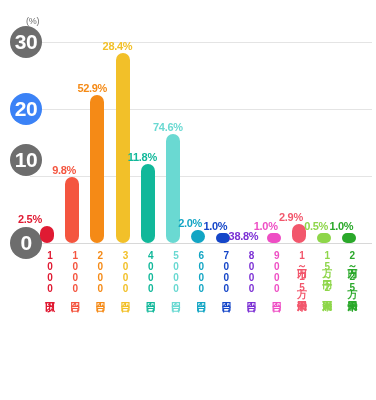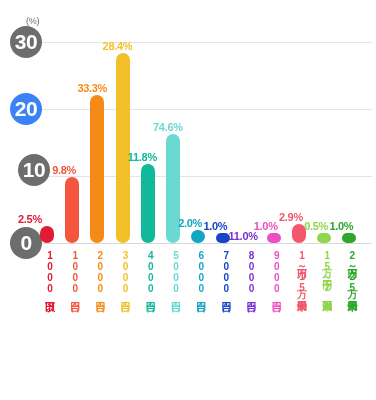--- a/index.html
+++ b/index.html
@@ -109,48 +109,48 @@
 <div id="chart-root">
 
   <div class="unit-label">(%)</div>
 
   <div class="plot" id="plot-layer">
       <div class="gridline baseline" style="top: 243px;"></div>
       <div class="gridline" style="top: 176px;"></div>
       <div class="gridline" style="top: 109px;"></div>
       <div class="gridline" style="top: 42px;"></div>
       <div class="ytick" style="top: 227px; background: rgb(109, 109, 109);">0</div>
-      <div class="ytick" style="top: 154px; background: rgb(109, 109, 109); margin-left: 8px;">10</div>
+      <div class="ytick" style="top: 144px; background: rgb(109, 109, 109);">10</div>
       <div class="ytick" style="top: 93px; background: #3b82f6;">20</div>
       <div class="ytick" style="top: 26px; background: rgb(109, 109, 109);">30</div>
       <div class="bar" style="left: 40px; top: 226.25px; height: 16.75px; background: rgb(224, 27, 51);"></div>
       <div class="value-label" style="color: rgb(224, 27, 51); width: 40px; left: 18px; top: 213.25px;">2.5%</div>
       <div class="cat-label" style="color: rgb(224, 27, 51); left: 39.5px;">1000円以下</div>
       <div class="bar" style="left: 65.2px; top: 177.34px; height: 65.66px; background: rgb(244, 85, 63);"></div>
       <div class="value-label" style="color: rgb(244, 85, 63); width: 40px; left: 52.2px; top: 164.34px;">9.8%</div>
       <div class="cat-label" style="color: rgb(244, 85, 63); left: 64.7px;">1000円台</div>
       <div class="bar" style="left: 90.4px; top: 94.93px; height: 148.07px; background: rgb(245, 138, 22);"></div>
-      <div class="value-label" style="color: rgb(245, 138, 22); width: 40px; left: 77.4px; top: 81.93px;">33.3%</div>
+      <div class="value-label" style="color: rgb(245, 138, 22); width: 40px; left: 77.4px; top: 81.93px;">52.9%</div>
       <div class="cat-label" style="color: rgb(245, 138, 22); left: 89.9px;">2000円台</div>
       <div class="bar" style="left: 115.6px; top: 52.72px; height: 190.28px; background: rgb(242, 192, 41);"></div>
       <div class="value-label" style="color: rgb(242, 192, 41); width: 40px; left: 102.6px; top: 39.72px;">28.4%</div>
       <div class="cat-label" style="color: rgb(242, 192, 41); left: 115.1px;">3000円台</div>
       <div class="bar" style="left: 140.8px; top: 163.94px; height: 79.06px; background: rgb(17, 184, 154);"></div>
       <div class="value-label" style="color: rgb(17, 184, 154); width: 40px; left: 127.8px; top: 150.94px;">11.8%</div>
       <div class="cat-label" style="color: rgb(17, 184, 154); left: 140.3px;">4000円台</div>
       <div class="bar" style="left: 166px; top: 134.46px; height: 108.54px; background: rgb(106, 217, 210);"></div>
       <div class="value-label" style="color: rgb(106, 217, 210); width: 40px; left: 153px; top: 121.46px;">74.6%</div>
       <div class="cat-label" style="color: rgb(106, 217, 210); left: 165.5px;">5000円台</div>
       <div class="bar" style="left: 191.2px; top: 229.6px; height: 13.4px; background: rgb(18, 165, 196);"></div>
       <div class="value-label" style="color: rgb(18, 165, 196); width: 40px; left: 178.2px; top: 216.6px;">2.0%</div>
       <div class="cat-label" style="color: rgb(18, 165, 196); left: 190.7px;">6000円台</div>
       <div class="bar" style="left: 216.4px; top: 233px; height: 10px; background: rgb(21, 70, 200);"></div>
       <div class="value-label" style="color: rgb(21, 70, 200); width: 40px; left: 203.4px; top: 220px;">1.0%</div>
       <div class="cat-label" style="color: rgb(21, 70, 200); left: 215.9px;">7000円台</div>
-      <div class="value-label" style="color: rgb(123, 47, 212); width: 40px; left: 228.6px; top: 230px;">11.0%</div>
+      <div class="value-label" style="color: rgb(123, 47, 212); width: 40px; left: 228.6px; top: 230px;">38.8%</div>
       <div class="cat-label" style="color: rgb(123, 47, 212); left: 241.1px;">8000円台</div>
       <div class="bar" style="left: 266.8px; top: 233px; height: 10px; background: rgb(238, 78, 196);"></div>
       <div class="value-label" style="color: rgb(238, 78, 196); width: 40px; left: 253.8px; top: 220px;">1.0%</div>
       <div class="cat-label" style="color: rgb(238, 78, 196); left: 266.3px;">9000円台</div>
       <div class="bar" style="left: 292px; top: 223.57px; height: 19.43px; background: rgb(242, 87, 108);"></div>
       <div class="value-label" style="color: rgb(242, 87, 108); width: 40px; left: 279px; top: 210.57px;">2.9%</div>
       <div class="cat-label" style="color: rgb(242, 87, 108); left: 291.5px;">1万円～1万5千円未満</div>
       <div class="bar" style="left: 317.2px; top: 233px; height: 10px; background: rgb(142, 214, 74);"></div>
       <div class="value-label" style="color: rgb(142, 214, 74); width: 40px; left: 304.2px; top: 220px;">0.5%</div>
       <div class="cat-label" style="color: rgb(142, 214, 74); left: 316.7px;">1万5千円～2万円未満</div>

